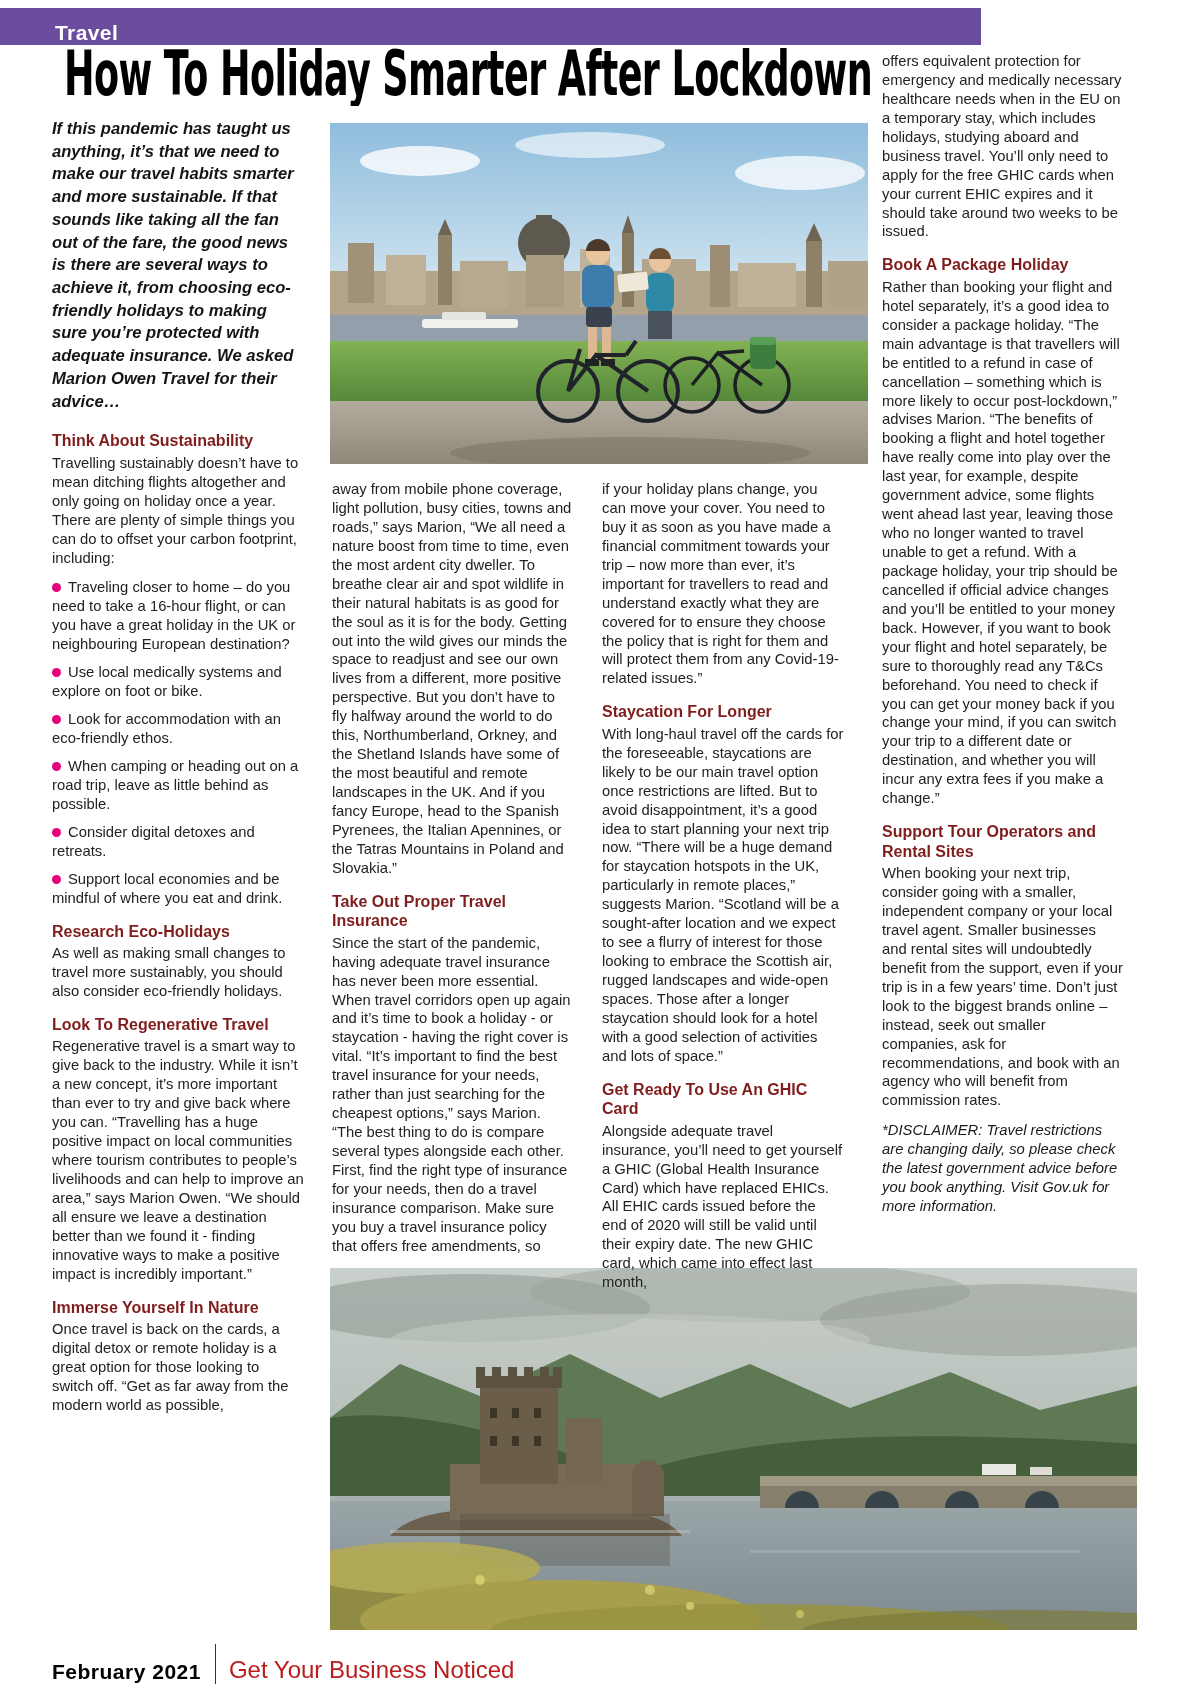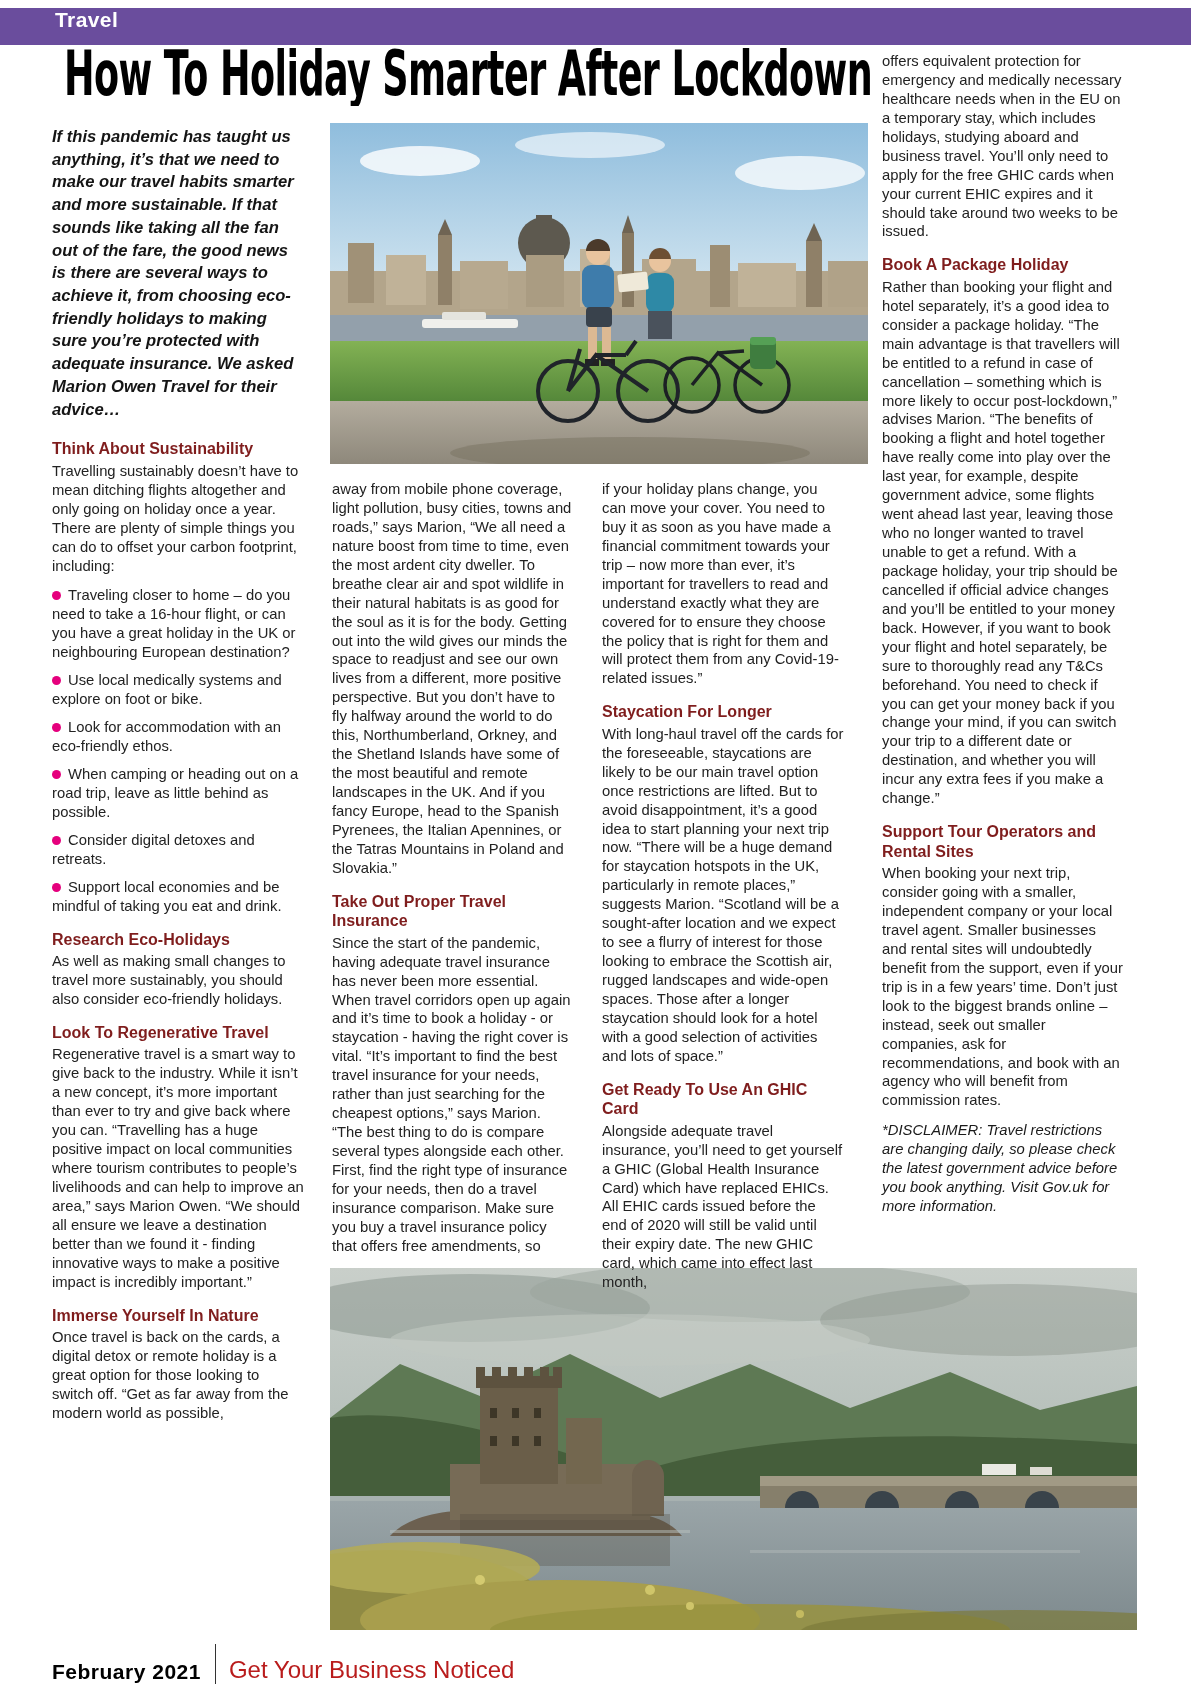--- a/index.html
+++ b/index.html
@@ -1,37 +1,37 @@
 <!DOCTYPE html>
 <html><head>
 <meta charset="utf-8">
 <style>
   *{margin:0;padding:0;box-sizing:border-box}
   html,body{background:#ffffff}
   .page{position:relative;width:1191px;height:1684px;background:#fff;margin:0 auto;
         font-family:"Liberation Sans",sans-serif;color:#1d1d1b;overflow:hidden}
 
   
-  .kicker-bar{position:absolute;left:0;top:8px;width:1191px;height:37px;background:#6a4d9d;
-              display:flex;align-items:flex-start;padding-left:55px}
+  .kicker-bar{position:absolute;left:0;top:8px;width:981px;height:37px;background:#6a4d9d;
+              display:flex;align-items:flex-end;padding-left:55px}
   .kicker-label{color:#fff;font-weight:bold;font-size:21px;letter-spacing:.4px}
 
   
   .title{position:absolute;left:64px;top:42px;width:838px;height:64px;overflow:hidden;white-space:nowrap}
   .title .condensed{display:inline-block;transform:scaleX(.58);transform-origin:0 50%;
         font-family:"DejaVu Sans","Liberation Sans",sans-serif;font-weight:bold;font-size:63px;
         letter-spacing:-1px;color:#000;line-height:64px}
 
   
   .col{position:absolute;font-size:14.8px;line-height:1.28;color:#222}
   .col1{left:52px;top:118px;width:252px}
   .col2{left:332px;top:480px;width:240px}
   .col3{left:602px;top:480px;width:242px}
   .col4{left:882px;top:52px;width:242px}
-  .intro{font-weight:bold;font-style:italic;font-size:16.6px;line-height:1.37;margin:8px 0 18px;color:#151515}
+  .intro{font-weight:bold;font-style:italic;font-size:16.6px;line-height:1.37;margin:0 0 18px;color:#151515}
   h3{font-size:16px;margin:14px 0 3px;color:#7f1d1d;line-height:1.22}
   p{margin:0 0 11px}
   .bullets{margin-top:4px}
   .bullet{margin:0 0 9px}
   .dot{display:inline-block;width:9px;height:9px;border-radius:50%;background:#e5007d;margin-right:7px}
   .disclaimer{font-style:italic;color:#1a1a1a}
 
   
   .photo{position:absolute;overflow:hidden;background:#cfd8dd}
   .photo-top{left:330px;top:123px;width:538px;height:341px}
@@ -200,21 +200,21 @@
 
     <h3>Think About Sustainability</h3>
     <p>Travelling sustainably doesn’t have to mean ditching flights altogether and only going on holiday once a year. There are plenty of simple things you can do to offset your carbon footprint, including:</p>
 
     <div class="bullets">
       <p class="bullet"><span class="dot"></span><span>Traveling closer to home – do you need to take a 16-hour flight, or can you have a great holiday in the UK or neighbouring European destination?</span></p>
       <p class="bullet"><span class="dot"></span><span>Use local medically systems and explore on foot or bike.</span></p>
       <p class="bullet"><span class="dot"></span><span>Look for accommodation with an eco-friendly ethos.</span></p>
       <p class="bullet"><span class="dot"></span><span>When camping or heading out on a road trip, leave as little behind as possible.</span></p>
       <p class="bullet"><span class="dot"></span><span>Consider digital detoxes and retreats.</span></p>
-      <p class="bullet"><span class="dot"></span><span>Support local economies and be mindful of taking you eat and drink.</span></p>
+      <p class="bullet"><span class="dot"></span><span>Support local economies and be mindful of where you eat and drink.</span></p>
     </div>
 
     <h3>Research Eco-Holidays</h3>
     <p>As well as making small changes to travel more sustainably, you should also consider eco-friendly holidays.</p>
 
     <h3>Look To Regenerative Travel</h3>
     <p>Regenerative travel is a smart way to give back to the industry. While it isn’t a new concept, it’s more important than ever to try and give back where you can. “Travelling has a huge positive impact on local communities where tourism contributes to people’s livelihoods and can help to improve an area,” says Marion Owen. “We should all ensure we leave a destination better than we found it - finding innovative ways to make a positive impact is incredibly important.”</p>
 
     <h3>Immerse Yourself In Nature</h3>
     <p>Once travel is back on the cards, a digital detox or remote holiday is a great option for those looking to switch off. “Get as far away from the modern world as possible,</p>

